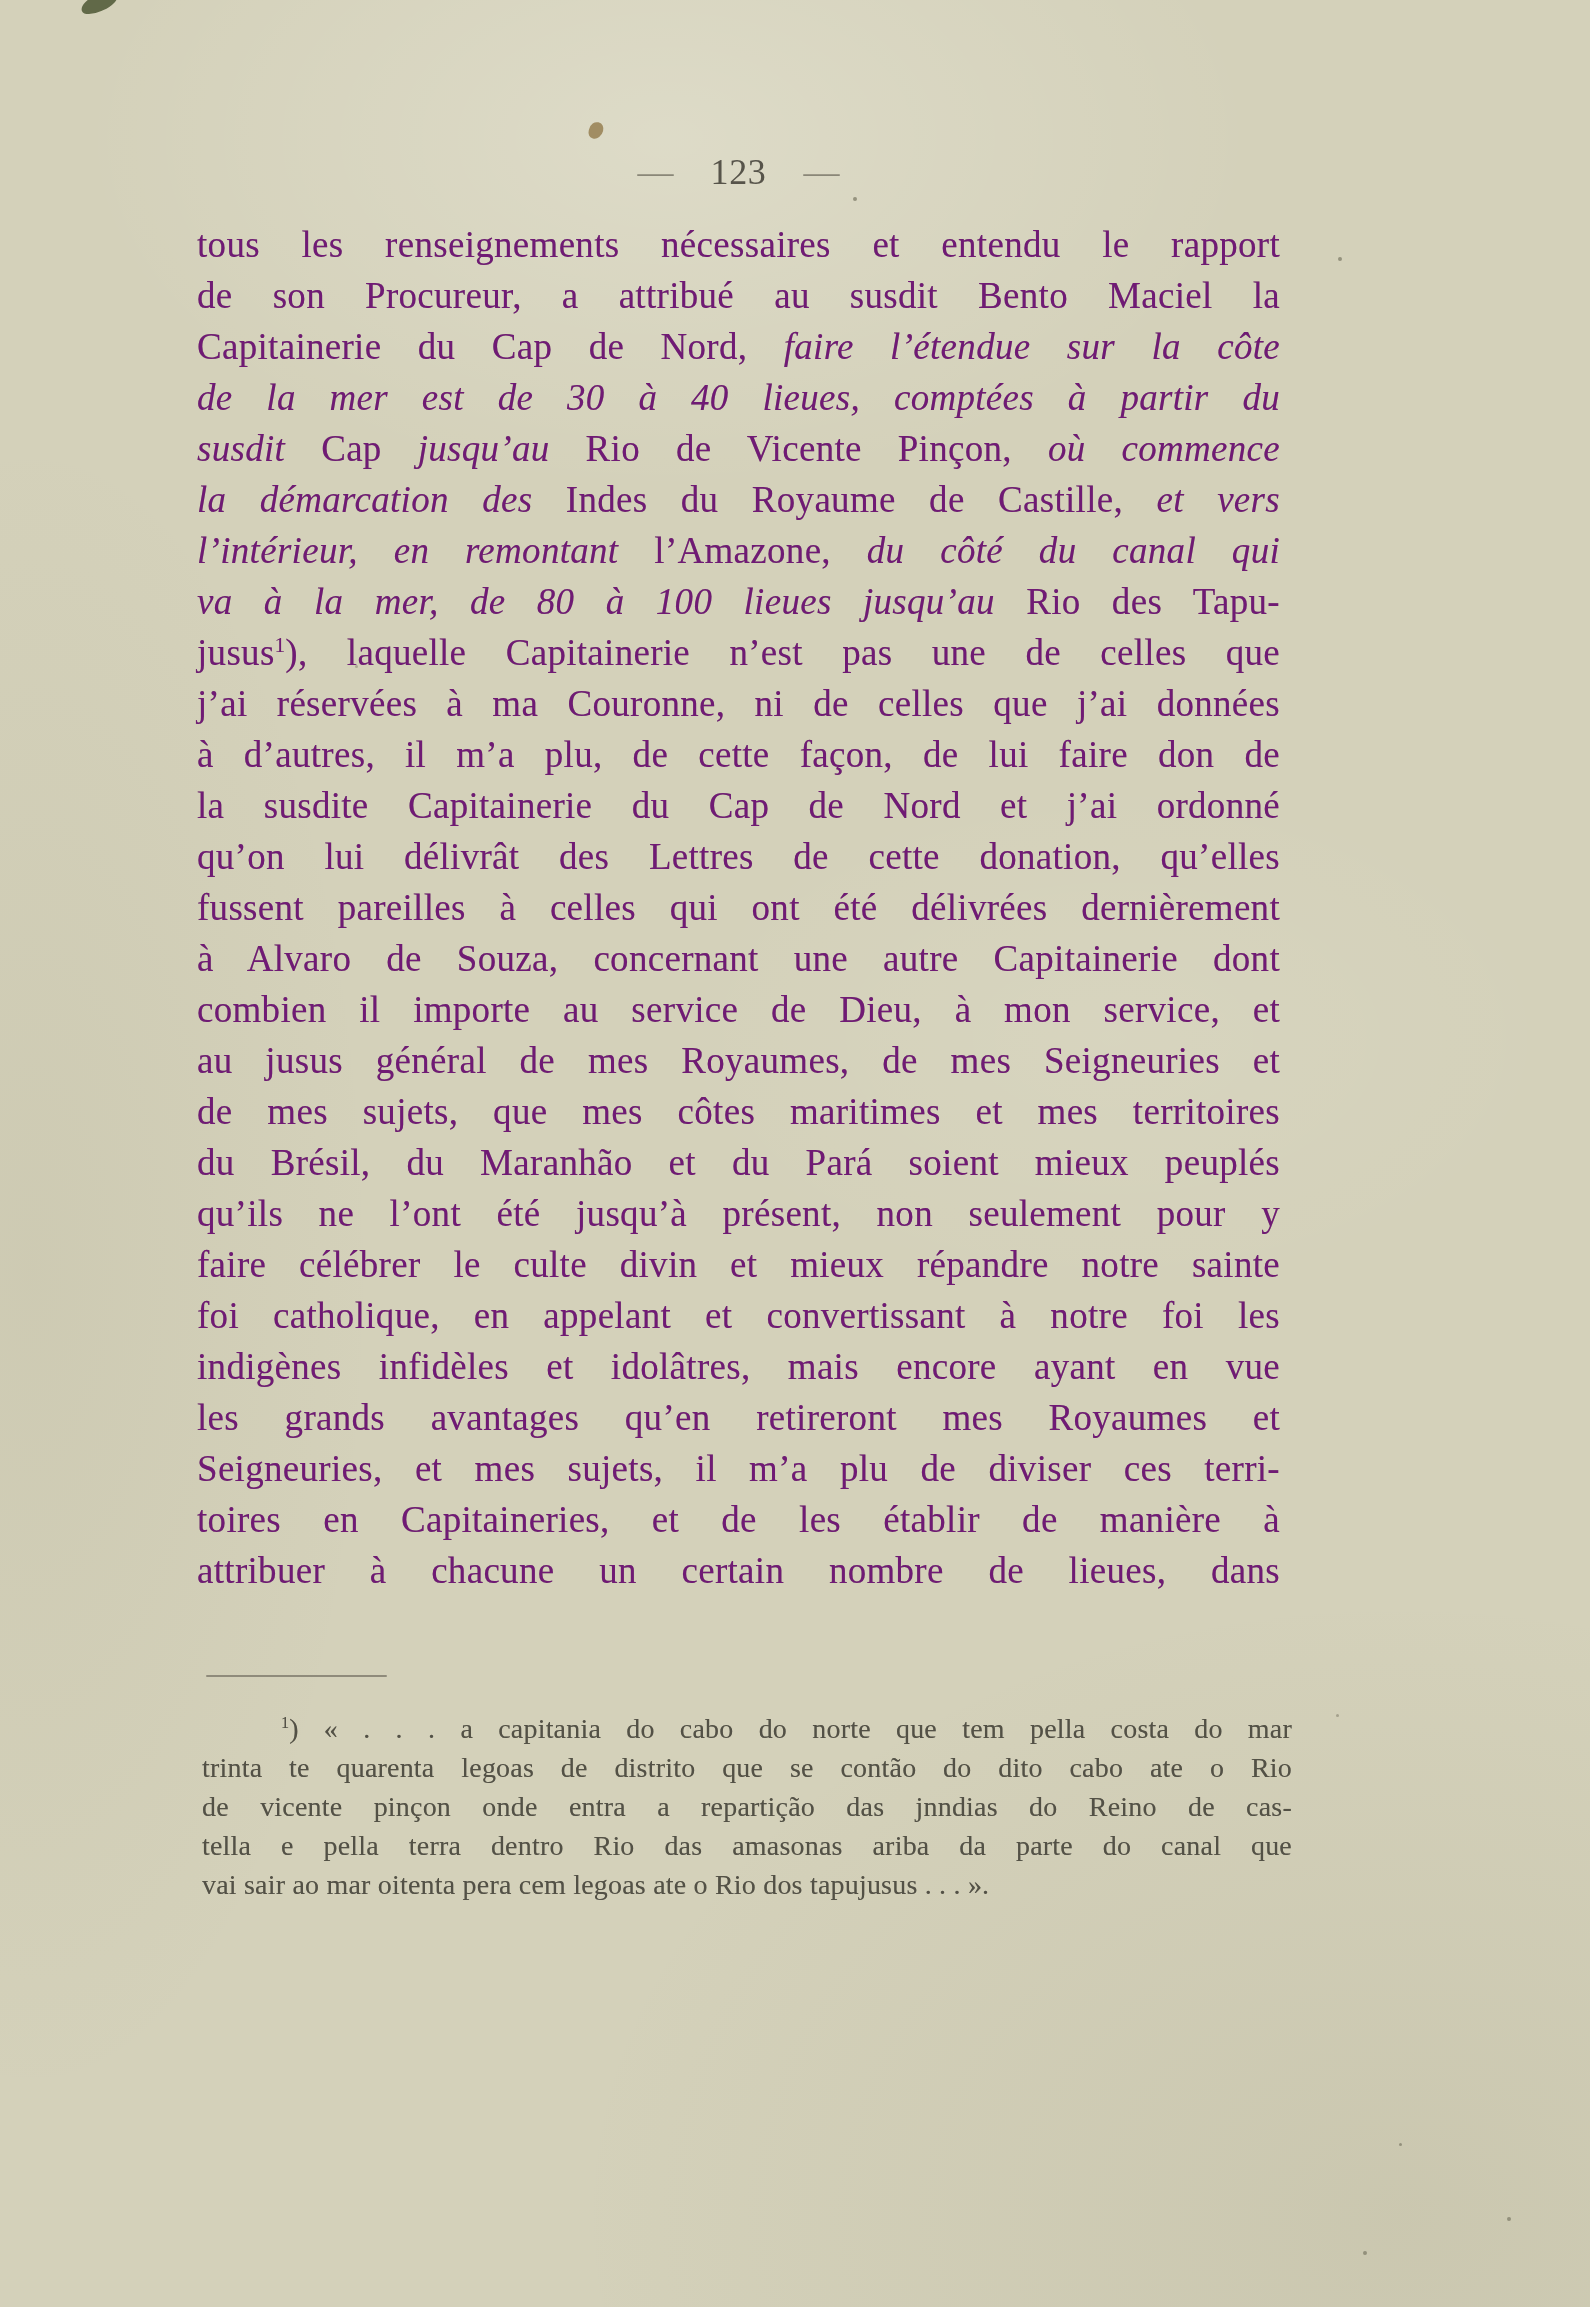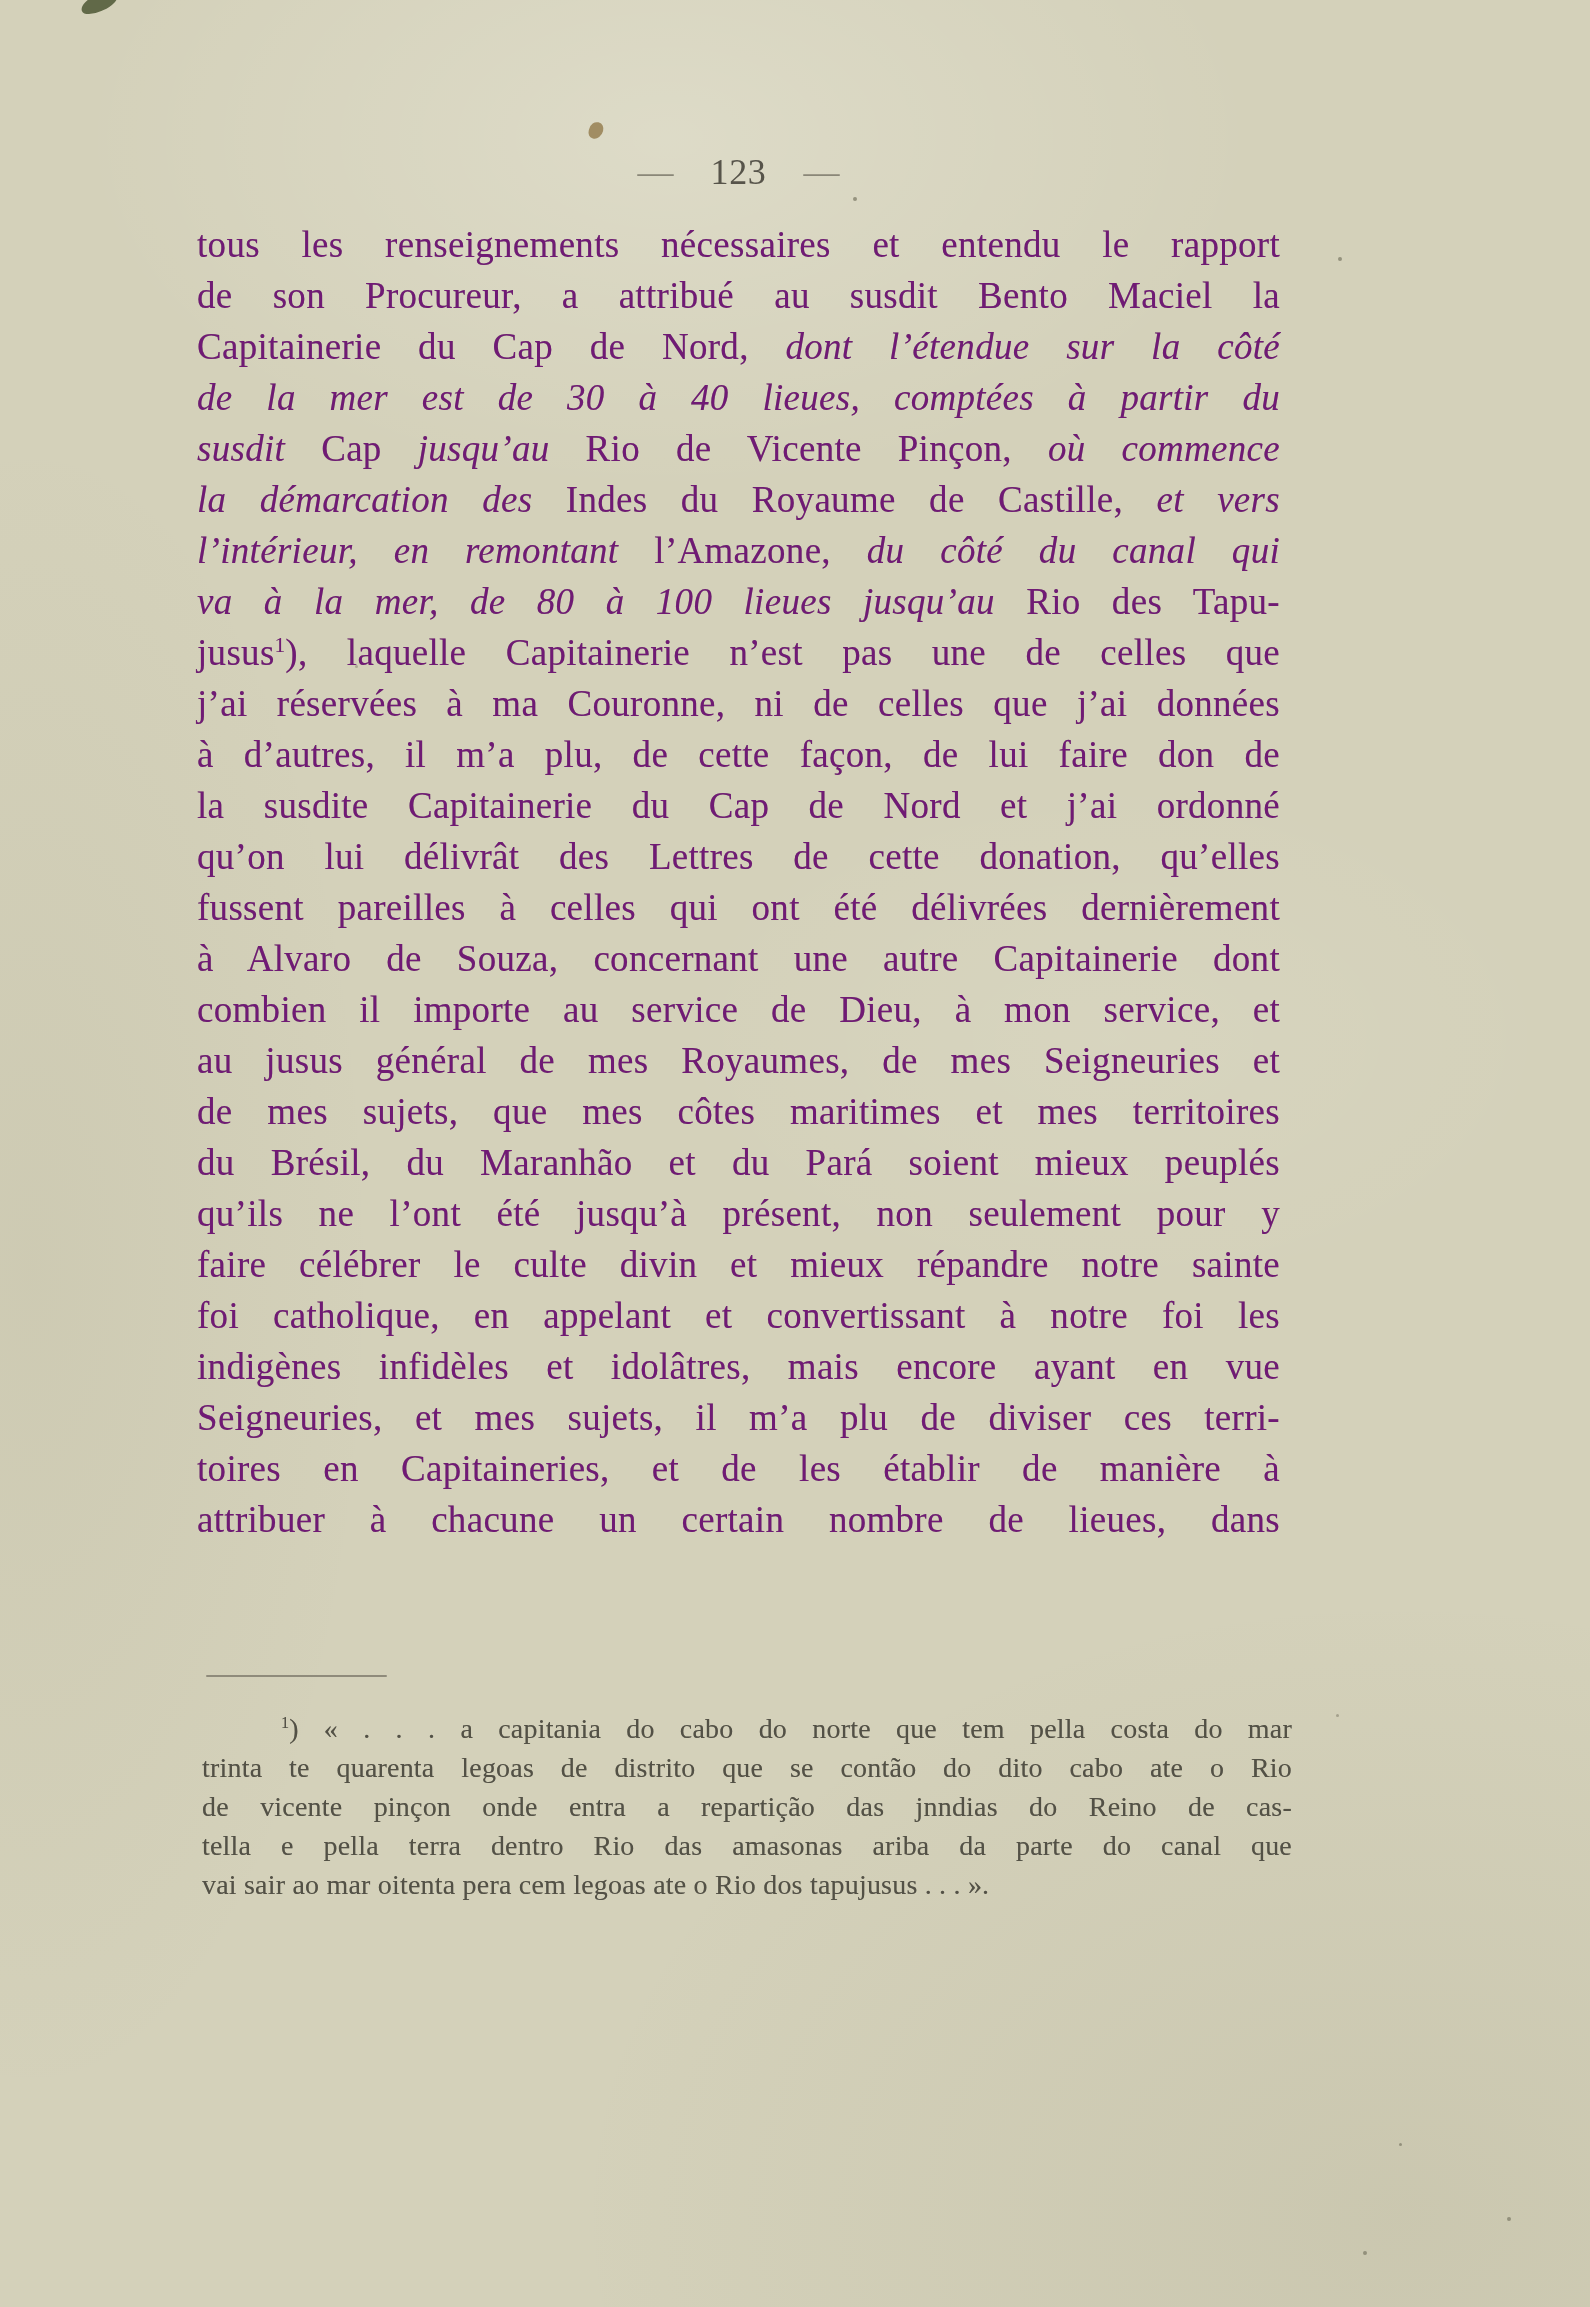--- a/index.html
+++ b/index.html
@@ -81,41 +81,42 @@
   <div class="dot" style="left:1507px;top:2217px;width:3.8px;height:3.8px;"></div>
   <div class="dot" style="left:1363px;top:2251px;width:3.8px;height:3.8px;"></div>
 
   <div class="pagehead">
     <span class="dash">—</span><span class="num">123</span><span class="dash">—</span>
   </div>
 
   <div class="bodytext">
       <div class="bline"><span>tous les renseignements nécessaires et entendu le rapport</span></div>
       <div class="bline"><span>de son Procureur, a attribué au susdit Bento Maciel la</span></div>
-      <div class="bline"><span>Capitainerie du Cap de Nord, </span><span class="it">dont l’étendue sur la côté</span></div>
+      <div class="bline"><span>Capitainerie du Cap de Nord, </span><span class="it">faire l’étendue sur la côte</span></div>
       <div class="bline"><span class="it">de la mer est de 30 à 40 lieues, comptées à partir du</span></div>
       <div class="bline"><span class="it">susdit </span><span>Cap </span><span class="it">jusqu’au </span><span>Rio de Vicente Pinçon, </span><span class="it">où commence</span></div>
       <div class="bline"><span class="it">la démarcation des </span><span>Indes du Royaume de Castille, </span><span class="it">et vers</span></div>
       <div class="bline"><span class="it">l’intérieur, en remontant </span><span>l’Amazone, </span><span class="it">du côté du canal qui</span></div>
       <div class="bline"><span class="it">va à la mer, de 80 à 100 lieues jusqu’au </span><span>Rio des Tapu-</span></div>
       <div class="bline"><span>jusus</span><sup>1</sup><span>), laquelle Capitainerie n’est pas une de celles que</span></div>
       <div class="bline"><span>j’ai réservées à ma Couronne, ni de celles que j’ai données</span></div>
       <div class="bline"><span>à d’autres, il m’a plu, de cette façon, de lui faire don de</span></div>
       <div class="bline"><span>la susdite Capitainerie du Cap de Nord et j’ai ordonné</span></div>
       <div class="bline"><span>qu’on lui délivrât des Lettres de cette donation, qu’elles</span></div>
       <div class="bline"><span>fussent pareilles à celles qui ont été délivrées dernièrement</span></div>
       <div class="bline"><span>à Alvaro de Souza, concernant une autre Capitainerie dont</span></div>
       <div class="bline"><span>combien il importe au service de Dieu, à mon service, et</span></div>
       <div class="bline"><span>au jusus général de mes Royaumes, de mes Seigneuries et</span></div>
       <div class="bline"><span>de mes sujets, que mes côtes maritimes et mes territoires</span></div>
       <div class="bline"><span>du Brésil, du Maranhão et du Pará soient mieux peuplés</span></div>
       <div class="bline"><span>qu’ils ne l’ont été jusqu’à présent, non seulement pour y</span></div>
       <div class="bline"><span>faire célébrer le culte divin et mieux répandre notre sainte</span></div>
       <div class="bline"><span>foi catholique, en appelant et convertissant à notre foi les</span></div>
       <div class="bline"><span>indigènes infidèles et idolâtres, mais encore ayant en vue</span></div>
+      <div class="bline"><span>les grands avantages qu’en retireront mes Royaumes et</span></div>
       <div class="bline"><span>Seigneuries, et mes sujets, il m’a plu de diviser ces terri-</span></div>
       <div class="bline"><span>toires en Capitaineries, et de les établir de manière à</span></div>
       <div class="bline"><span>attribuer à chacune un certain nombre de lieues, dans</span></div>
     </div>
 
   <div class="fnrule"></div>
 
   <div class="footnote">
       <div class="fline indent"><sup>1</sup><span>) « . . . a capitania do cabo do norte que tem pella costa do mar</span></div>
       <div class="fline"><span>trinta te quarenta legoas de distrito que se contão do dito cabo ate o Rio</span></div>

